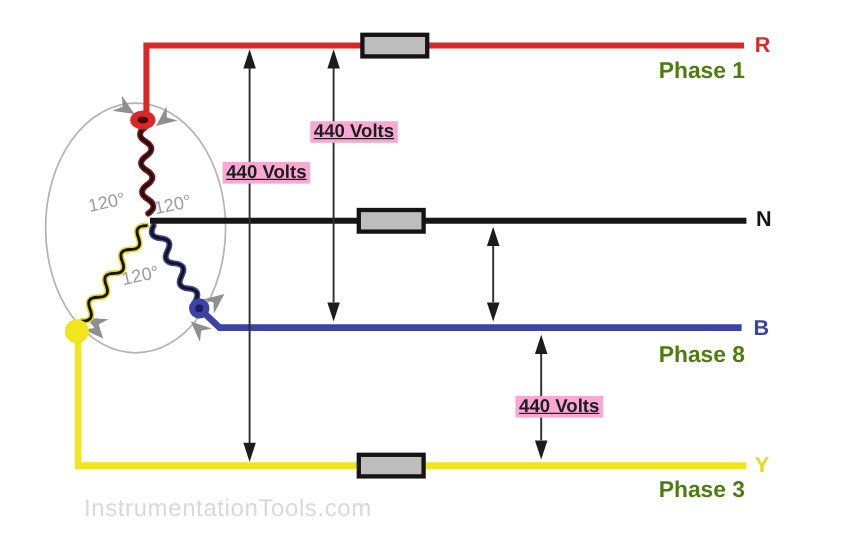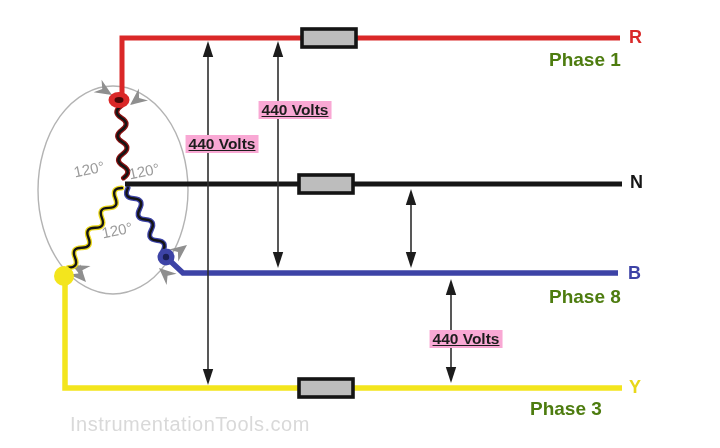--- a/index.html
+++ b/index.html
@@ -124,17 +124,17 @@
 
   <div class="lbl term t-r" style="left:629px;top:27px;">R</div>
   <div class="lbl phase-name" style="left:549px;top:49px;">Phase 1</div>
 
   <div class="lbl term t-n" style="left:630px;top:172px;">N</div>
 
   <div class="lbl term t-b" style="left:628px;top:263px;">B</div>
   <div class="lbl phase-name" style="left:549px;top:286px;">Phase 8</div>
 
   <div class="lbl term t-y" style="left:629px;top:377px;">Y</div>
-  <div class="lbl phase-name" style="left:530px;top:398px;">Phase 3</div>
+  <div class="lbl phase-name" style="left:549px;top:398px;">Phase 3</div>
 
   <div class="lbl watermark" style="left:70px;top:413px;">InstrumentationTools.com</div>
 
 </div>
 
 </body></html>

